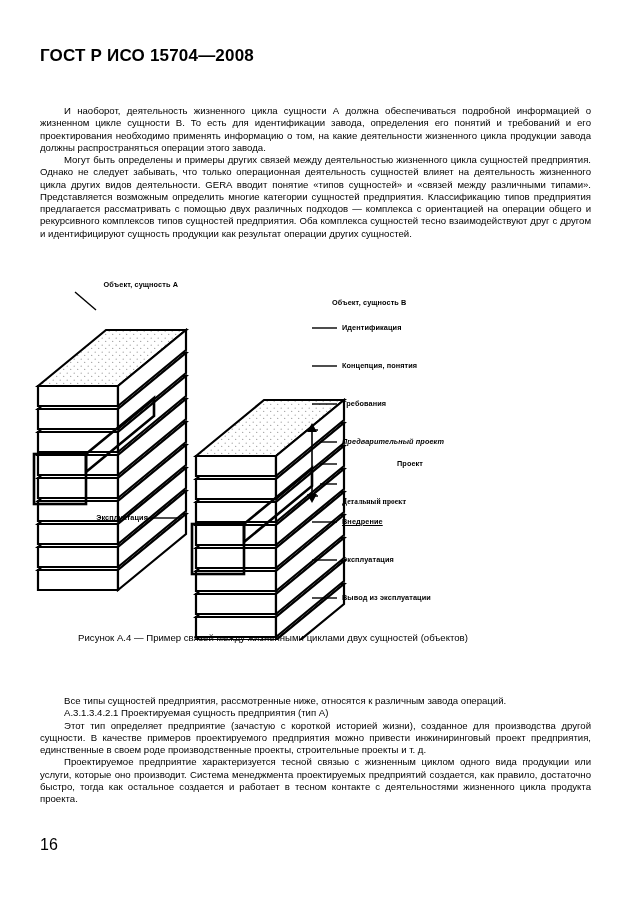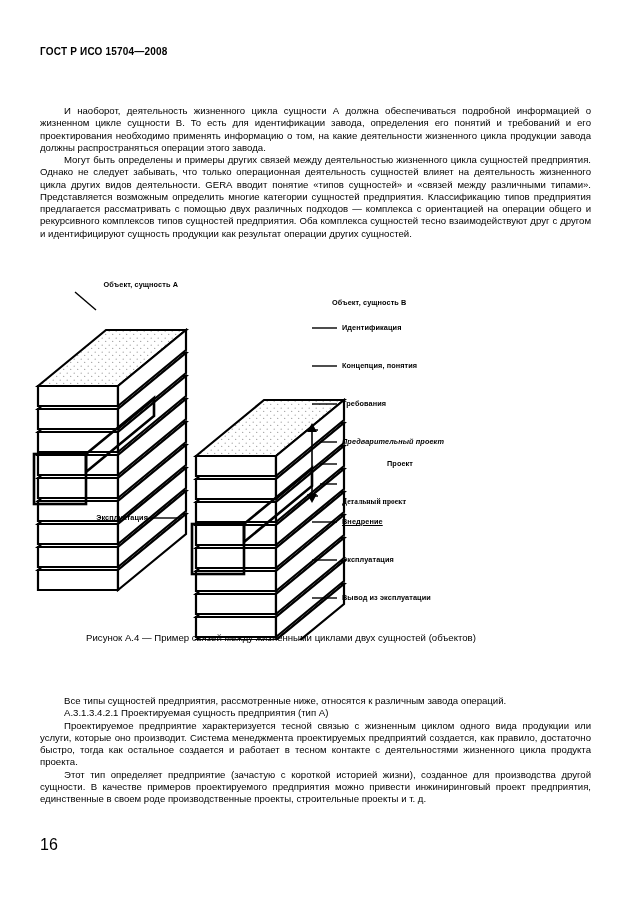--- a/index.html
+++ b/index.html
@@ -16,21 +16,21 @@
     height: 913px;
     background: #ffffff;
     overflow: hidden;
   }
 
   
   .doc-header {
     position: absolute;
     left: 40px;
     top: 46px;
-    font-size: 10px;
+    font-size: 17px;
     font-weight: bold;
     letter-spacing: 0.2px;
     color: #000;
     white-space: nowrap;
   }
 
   
   .body-block {
     position: absolute;
     left: 40px;
@@ -65,21 +65,20 @@
     display: block;
   }
   .fig-caption {
     position: absolute;
     left: 0;
     top: 632px;
     width: 546px;
     text-align: center;
     font-size: 9.6px;
     color: #000;
-    padding-left: 8px;
   }
 
   
   .dlabel {
     position: absolute;
     font-size: 7.3px;
     font-weight: bold;
     color: #000;
     white-space: nowrap;
     letter-spacing: 0.1px;
@@ -228,31 +227,31 @@
     <div class="dlabel leftlab" style="left:8px; top:40px; width:170px;">Объект, сущность А</div>
 
     <div class="dlabel leftlab" style="left:10px; top:273px; width:138px;">Эксплуатация</div>
 
     <div class="dlabel" style="left:332px; top:58px;">Объект, сущность В</div>
 
     <div class="dlabel" style="left:342px; top:83px;">Идентификация</div>
     <div class="dlabel" style="left:342px; top:121px;">Концепция, понятия</div>
     <div class="dlabel" style="left:342px; top:159px;">Требования</div>
     <div class="dlabel italic" style="left:342px; top:197px;">Предварительный проект</div>
-    <div class="dlabel" style="left:344px; top:219px;padding-left:43px;">Проект</div>
+    <div class="dlabel" style="left:354px; top:219px;padding-left:43px;">Проект</div>
     <div class="dlabel" style="left:342px; top:257px;font-family:Liberation Serif, serif;">Детальный проект</div>
     <div class="dlabel" style="left:342px; top:277px;text-decoration:underline;">Внедрение</div>
     <div class="dlabel" style="left:342px; top:315px;">Эксплуатация</div>
     <div class="dlabel" style="left:342px; top:353px;">Вывод из эксплуатации</div>
   </div>
 
   <div class="fig-caption">Рисунок А.4 — Пример связей между жизненными циклами двух сущностей (объектов)</div>
 
   <div class="body-block" id="tail-block">
     <p class="noindent" style="text-indent:24px;">Все типы сущностей предприятия, рассмотренные ниже, относятся к различным завода операций.</p>
     <p class="noindent" style="text-indent:24px;">А.3.1.3.4.2.1 Проектируемая сущность предприятия (тип А)</p>
+    <p>Этот тип определяет предприятие (зачастую с короткой историей жизни), созданное для производства другой сущности. В качестве примеров проектируемого предприятия можно привести инжиниринговый проект предприятия, единственные в своем роде производственные проекты, строительные проекты и т. д.</p>
     <p>Проектируемое предприятие характеризуется тесной связью с жизненным циклом одного вида продукции или услуги, которые оно производит. Система менеджмента проектируемых предприятий создается, как правило, достаточно быстро, тогда как остальное создается и работает в тесном контакте с деятельностями жизненного цикла продукта проекта.</p>
-    <p>Этот тип определяет предприятие (зачастую с короткой историей жизни), созданное для производства другой сущности. В качестве примеров проектируемого предприятия можно привести инжиниринговый проект предприятия, единственные в своем роде производственные проекты, строительные проекты и т. д.</p>
   </div>
 
   <div class="page-number">16</div>
 
 </div>
 
 </body></html>

